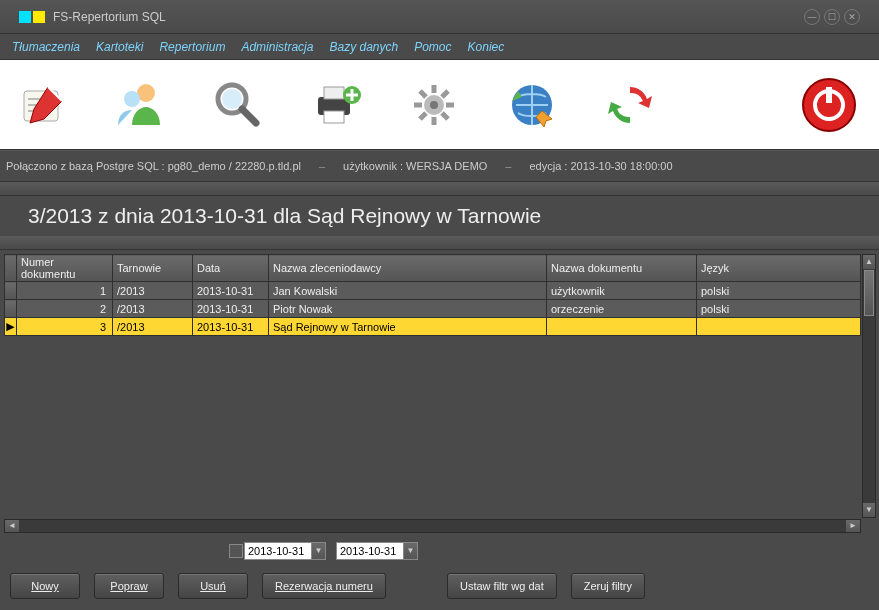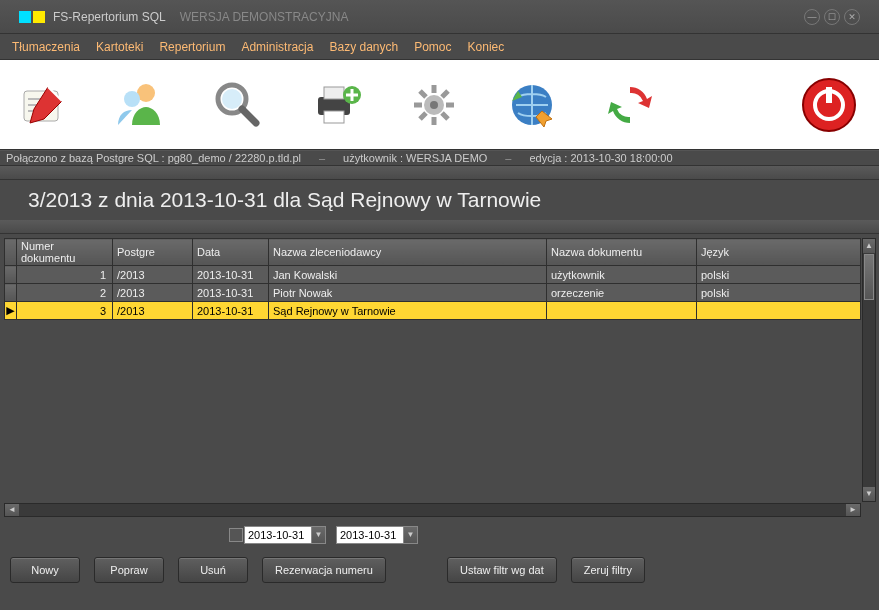--- a/index.html
+++ b/index.html
@@ -10,29 +10,29 @@
   .titlebar .ticon { width: 12px; height: 12px; margin-right: 2px; }
   .titlebar .tcyan { background: #00e0ff; }
   .titlebar .tyellow { background: #ffea00; }
   .titlebar .ttext { margin-left: 6px; color: #ccc; font-size: 12px; }
   .titlebar .ttext2 { margin-left: 14px; color: #888; font-size: 12px; }
   .titlebar .spacer { flex: 1; }
   .titlebar .winbtn { width: 16px; height: 16px; border-radius: 8px; border:1px solid #777; margin-left:4px; display:flex; align-items:center; justify-content:center; color:#aaa; font-size:9px; cursor:pointer; }
 
   
   .menubar { height: 26px; background: #4a4a4a; display: flex; align-items: center; padding: 0 4px; gap: 0; border-bottom: 1px solid #333; }
-  .menubar .menuitem { padding: 4px 8px; color: #fdba74; cursor: pointer; }
+  .menubar .menuitem { padding: 4px 8px; color: #7dd3fc; cursor: pointer; font-style: italic; }
 
   
   .toolbar { height: 90px; background: #fff; display: flex; align-items: center; padding: 0 10px; gap: 34px; border-bottom: 1px solid #333; position: relative; }
   .toolbar .tbtn { width: 64px; height: 64px; display:flex; align-items:center; justify-content:center; cursor:pointer; }
   .toolbar .right { position:absolute; right:18px; }
 
   
-  .statusline { height: 16px; background:#4a4a4a; border-top:1px solid #555; border-bottom:1px solid #333; display:flex; align-items:center; padding: 0 6px; color:#ccc; font-size:11px; }
+  .statusline { height: 32px; background:#4a4a4a; border-top:1px solid #555; border-bottom:1px solid #333; display:flex; align-items:center; padding: 0 6px; color:#ccc; font-size:11px; }
   .statusline .sep { margin: 0 18px; color:#999; }
 
   
   .headstrip1 { height: 14px; background: linear-gradient(#5a5a5a,#4a4a4a); border-bottom:1px solid #333;}
   .heading { height: 40px; background:#4a4a4a; display:flex; align-items:center; padding: 0 6px; margin-left: 22px; }
   .heading span { color:#eee; font-size:21px; font-weight:400; }
   .headstrip2 { height: 14px; background: linear-gradient(#5a5a5a,#4a4a4a); border-bottom:1px solid #333;}
 
   
   .tablewrap { position: relative; height: 286px; background:#4a4a4a;padding-left:18px; }
@@ -58,32 +58,31 @@
   .filterrow .spacer{flex:1;}
   .datebox { display:flex; align-items:center; margin-right:10px; }
   .datebox .chk { width:14px; height:14px; border:1px solid #888; background:#555; margin-right:1px; display:flex; align-items:center; justify-content:center;}
   .datebox input { width:68px; height:18px; background:#fff; border:1px solid #888; color:#000; font-size:11px; padding:0 3px;}
   .datebox .dd { width:14px; height:18px; background:linear-gradient(#6a6a6a,#555); border:1px solid #888; border-left:0; text-align:center; font-size:8px; line-height:16px; color:#ccc; cursor:pointer;}
 
   
   .btnrow { height:40px; display:flex; align-items:center; padding: 0 10px; gap:14px; }
   .btnrow .spacer { flex:1; }
   .btn { min-width:70px; height:26px; background:linear-gradient(#5f5f5f,#454545); border:1px solid #2a2a2a; border-radius:3px; color:#eee; font-size:11px; padding: 0 12px; cursor:pointer; box-shadow: inset 0 1px 0 rgba(255,255,255,0.15);}
-  .btn .ul { }
+  .btn .ul { text-decoration: underline; }
 
   svg { display:block; }
 </style>
 </head>
 <body>
 
 <div class="titlebar">
   <div class="ticon tcyan"></div>
   <div class="ticon tyellow"></div>
   <span class="ttext">FS-Repertorium SQL</span>
-  <span class="ttext2">WERSJA DEMONSTRACYJNA</span>
   <div class="spacer"></div>
   <div class="winbtn">—</div>
   <div class="winbtn">☐</div>
   <div class="winbtn">✕</div>
 </div>
 
 <div class="menubar">
   <div class="menuitem">Tłumaczenia</div>
   <div class="menuitem">Kartoteki</div>
   <div class="menuitem">Repertorium</div>
@@ -173,21 +172,21 @@
 </div>
 <div class="headstrip2"></div>
 
 <div class="tablewrap">
   <div class="grid">
     <table>
       <thead>
         <tr>
           <th class="rowhdr"></th>
           <th style="width:96px">Numer dokumentu</th>
-          <th style="width:80px">Postgre</th>
+          <th style="width:80px">Tarnowie</th>
           <th style="width:76px">Data</th>
           <th style="width:278px">Nazwa zleceniodawcy</th>
           <th style="width:150px">Nazwa dokumentu</th>
           <th>Język</th>
         </tr>
       </thead>
       <tbody id="gridbody">
           <tr>
             <td class="rowhdr"></td>
             <td class="num">1</td>

